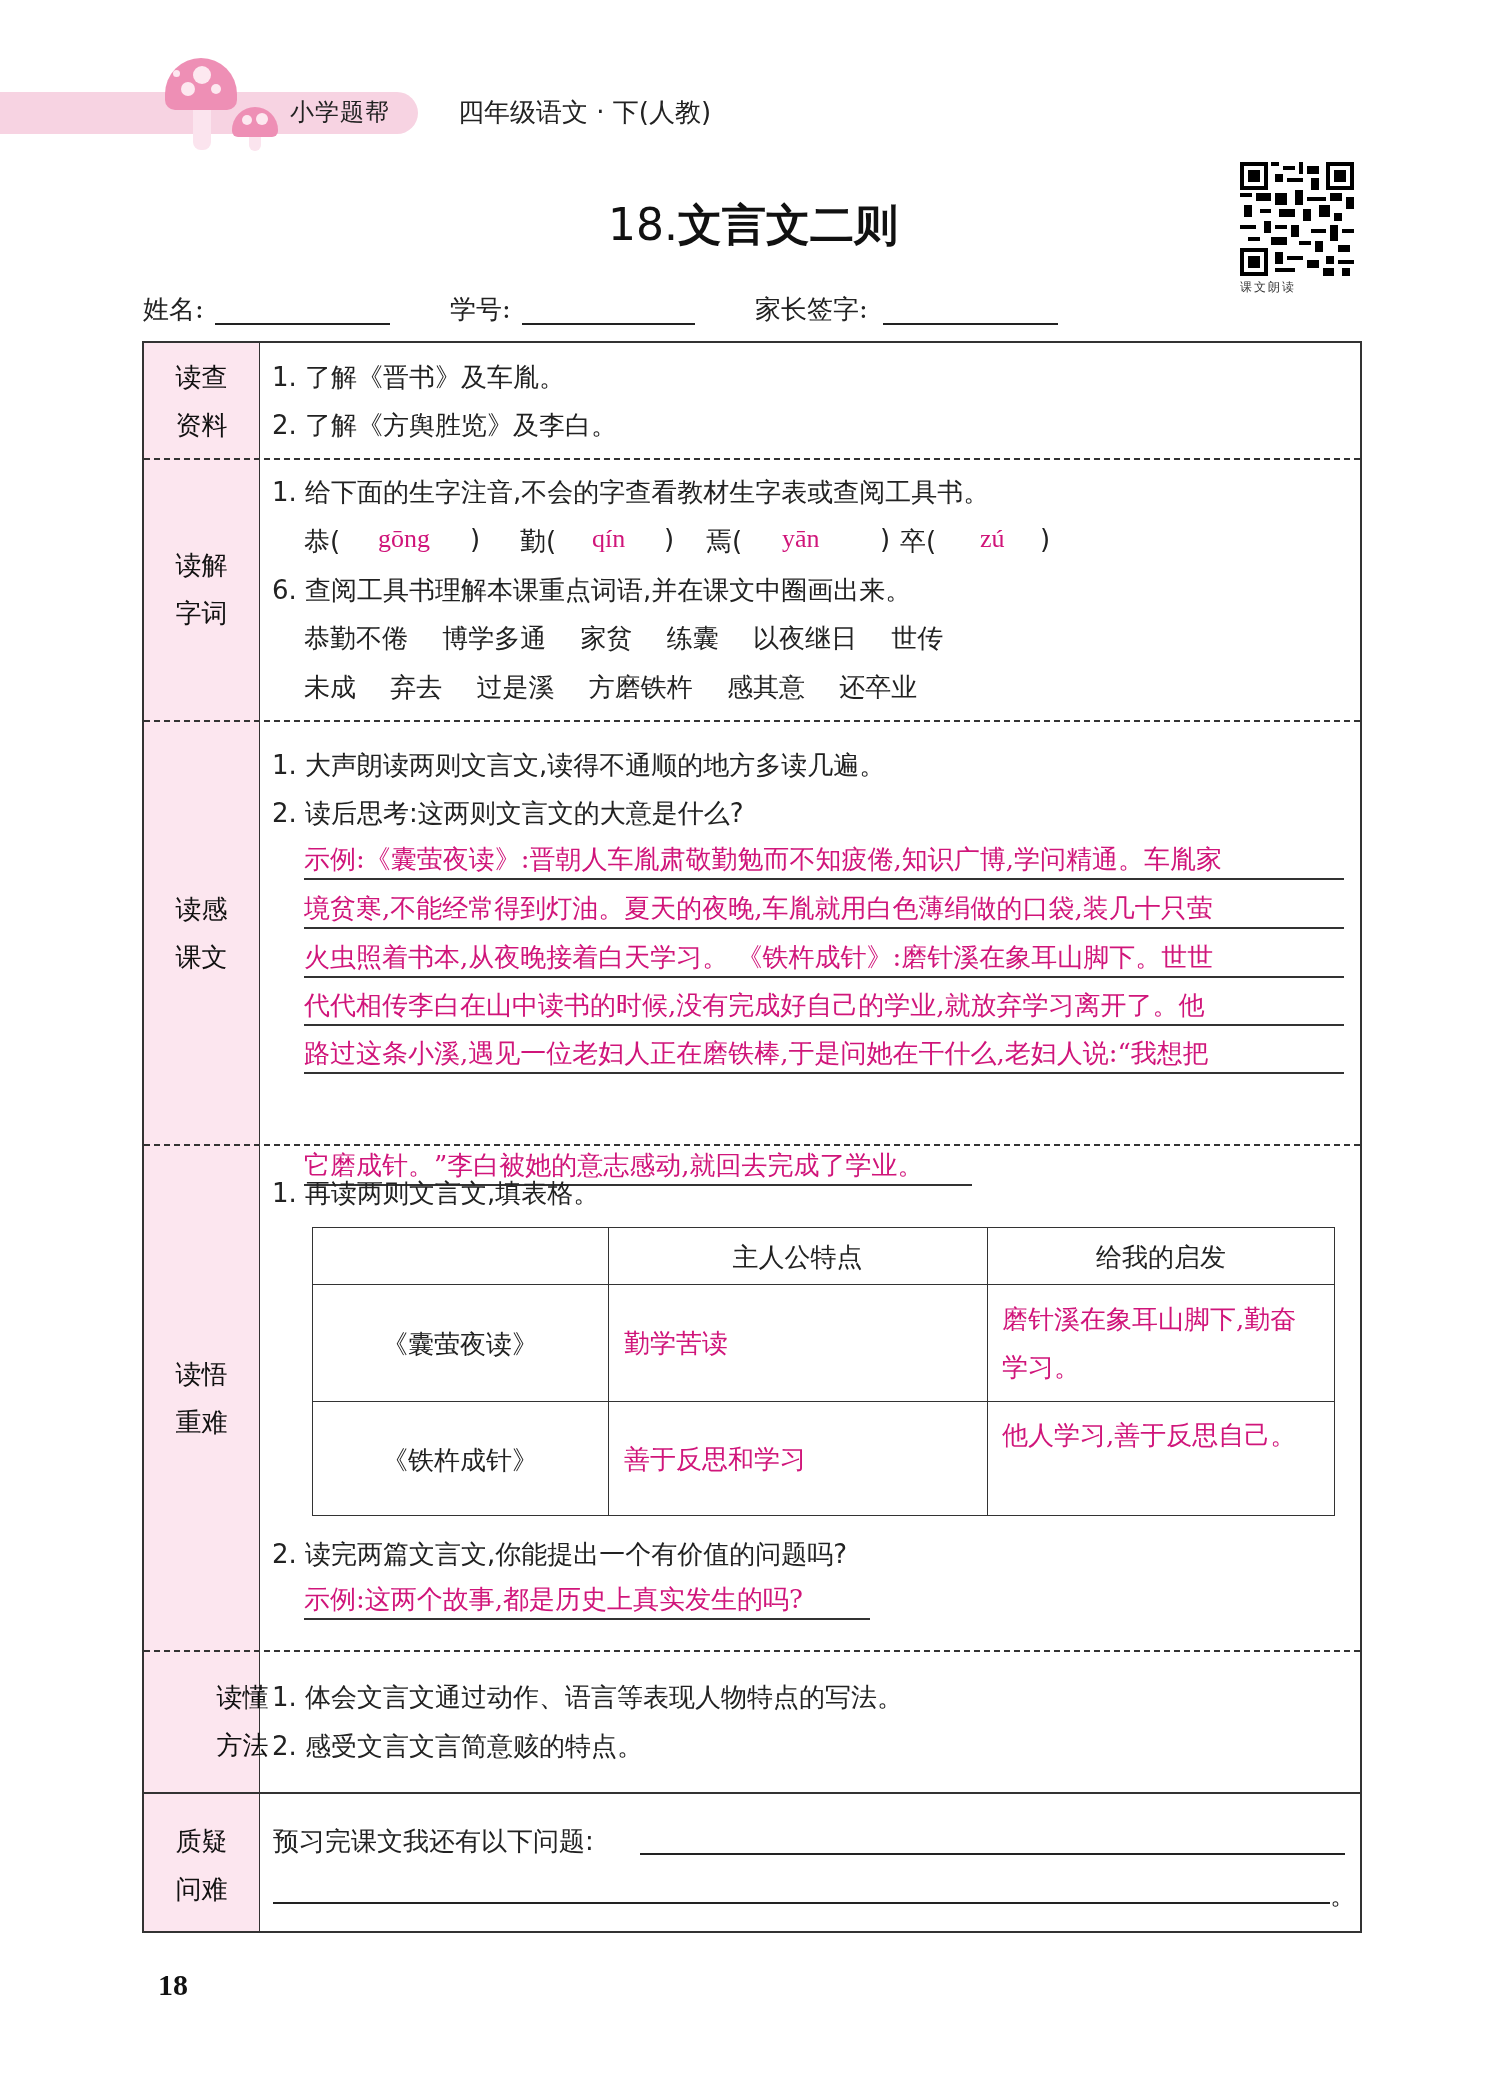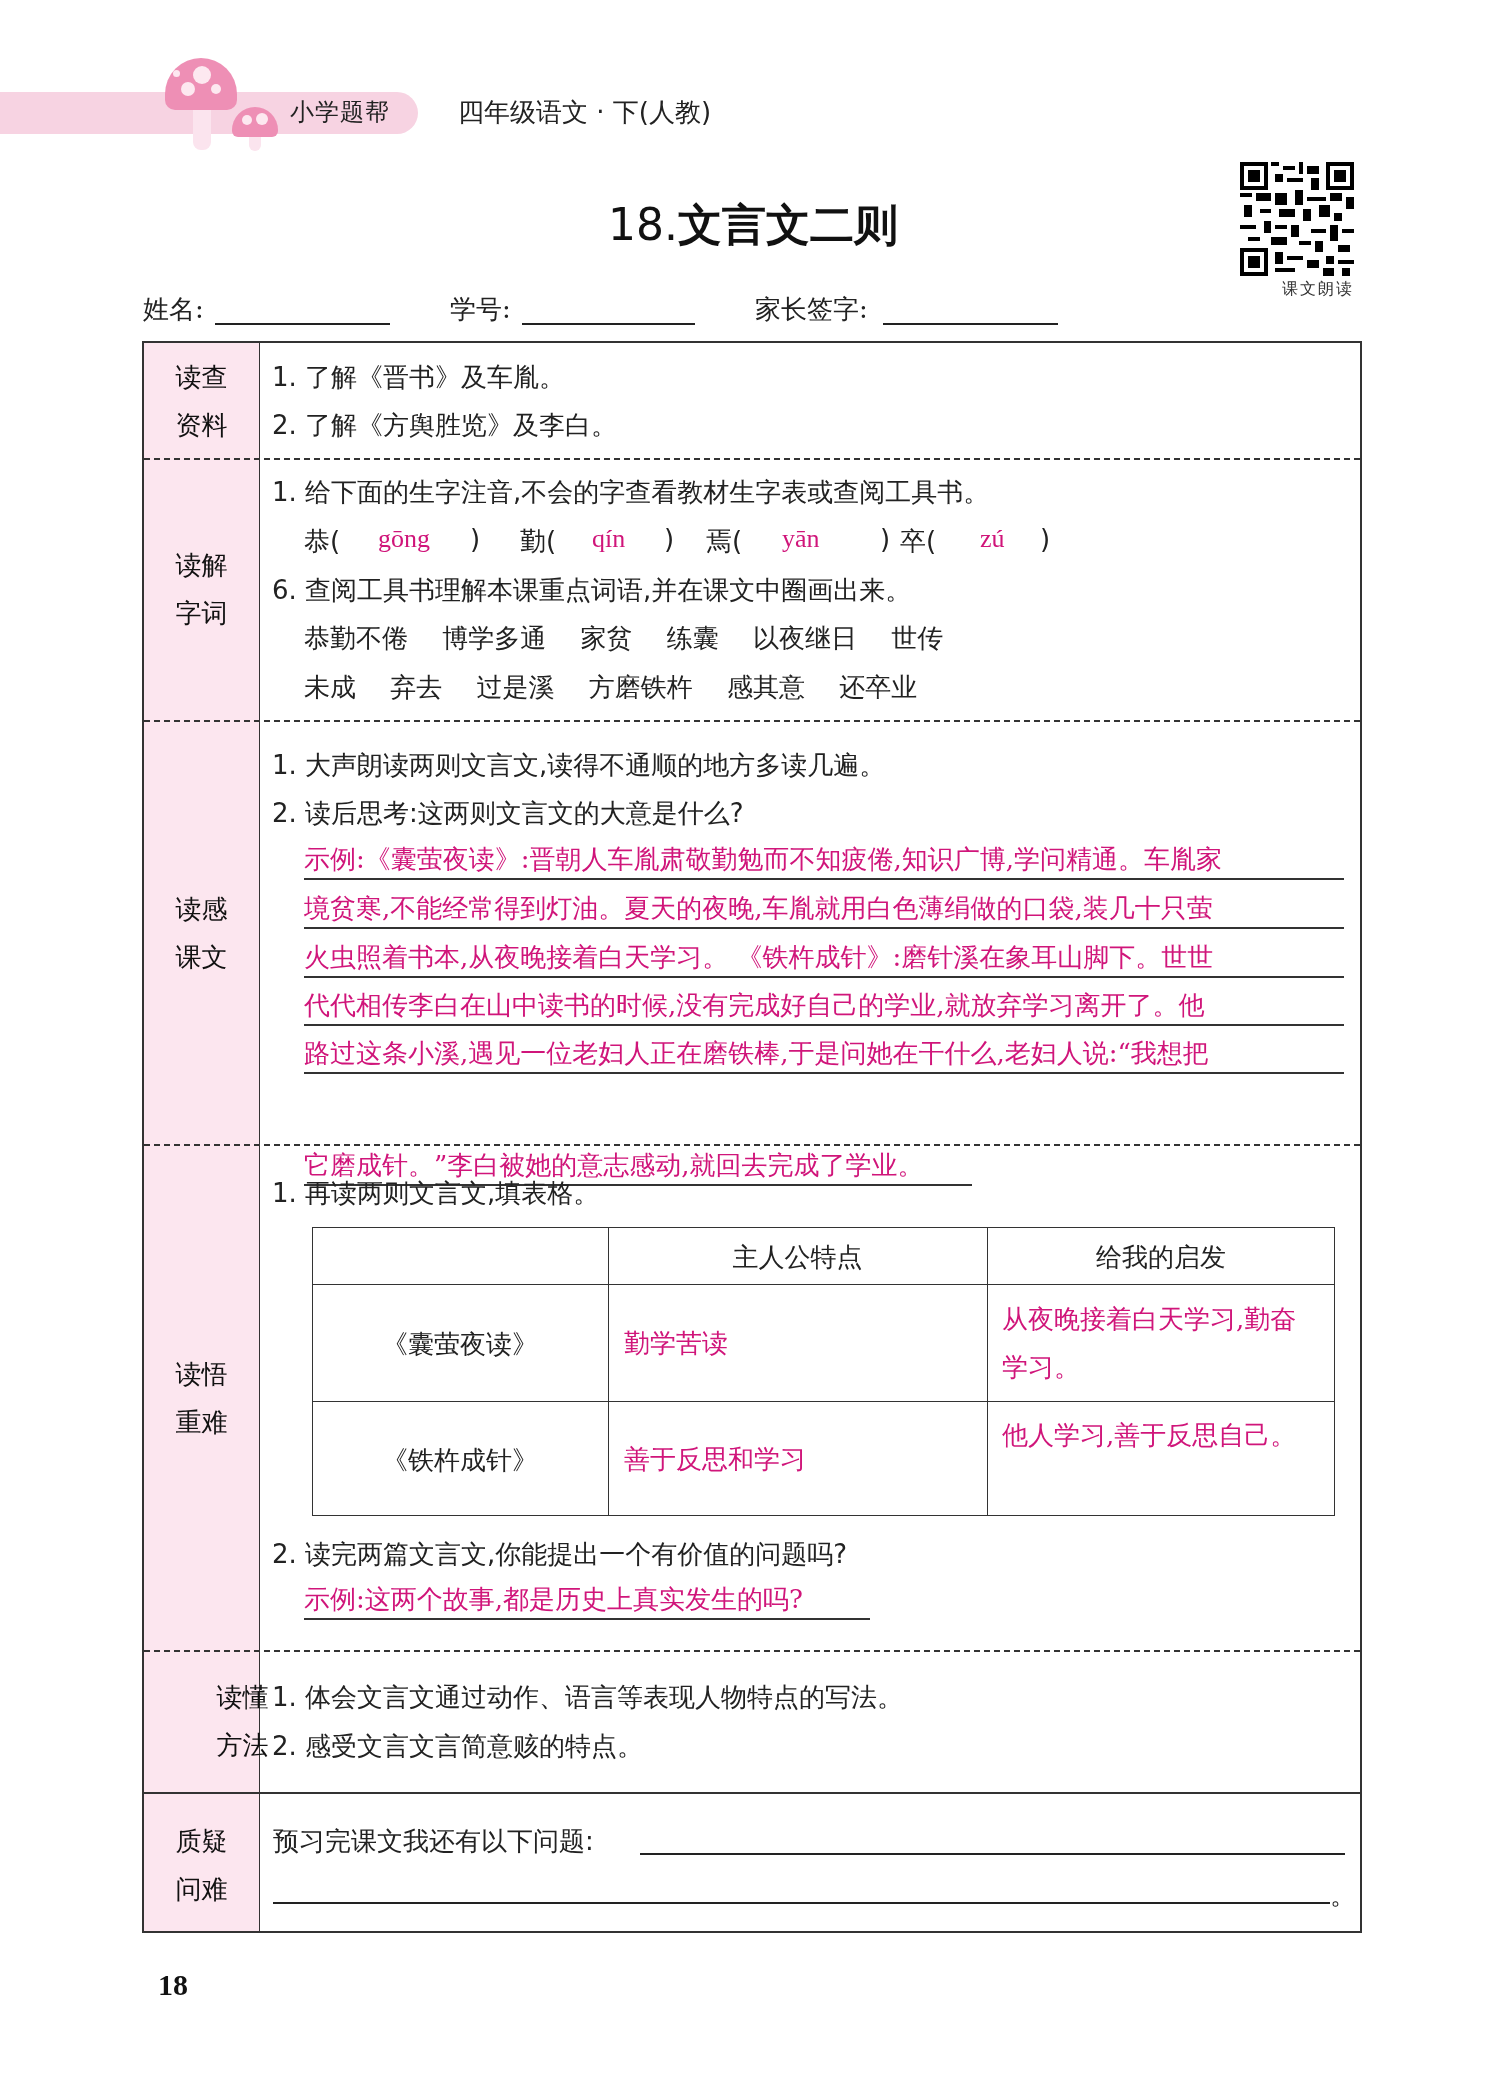--- a/index.html
+++ b/index.html
@@ -20,21 +20,21 @@
   .cap2 { left: 232px; top: 107px; width: 46px; height: 30px; background: #ee8fb5;
           border-radius: 23px 23px 6px 6px; }
   .stem2 { left: 249px; top: 133px; width: 12px; height: 18px; background: #fbe4ee; border-radius: 0 0 6px 6px; }
   .dot { position: absolute; background: #fde8f0; border-radius: 50%; }
 
   .title { left: 0; width: 1506px; top: 196px; text-align: center; font-family: "DejaVu Sans", sans-serif;
            font-size: 44px; font-weight: bold; color: #111; }
   .title .num { font-weight: normal; }
 
   .qr { left: 1240px; top: 162px; width: 114px; height: 114px; background: #fff; }
-  .qr-label { left: 1240px; top: 279px; width: 114px; text-align: right; font-size: 16px; color: #333; letter-spacing: 2px; }
+  .qr-label { left: 1240px; top: 279px; width: 114px; text-align: left; font-size: 12px; color: #333; letter-spacing: 2px; }
 
   .namerow { top: 292px; font-size: 26px; color: #222; }
   .uline { border-bottom: 2px solid #222; height: 0; }
 
   
   .frame { left: 142px; top: 341px; width: 1220px; height: 1592px; border: 2px solid #333; box-sizing: border-box; }
   .leftcol { left: 144px; top: 343px; width: 115px; height: 1588px; background: #fce6ef; border-right: 1.5px solid #333; }
   .divider-dash { left: 144px; width: 1216px; height: 0; border-top: 2px dashed #333; }
   .divider-solid { left: 144px; width: 1216px; height: 0; border-top: 2px solid #333; }
   .sec-label { left: 144px; width: 115px; text-align: center; font-family: "DejaVu Sans", sans-serif;
@@ -222,21 +222,21 @@
 <div class="abs ivl" style="left:987px;"></div>
 <div class="abs ihl" style="top:1284px;"></div>
 <div class="abs ihl" style="top:1401px;"></div>
 
 <div class="abs icell" style="left:608px;width:379px;top:1240px;">主人公特点</div>
 <div class="abs icell" style="left:987px;width:348px;top:1240px;">给我的启发</div>
 
 <div class="abs icell" style="left:312px;width:296px;top:1327px;">《囊萤夜读》</div>
 <div class="abs icell-pink" style="left:624px;top:1319px;">勤学苦读</div>
 <div class="abs icell-pink" style="left:1002px;top:1295px;">
-  <div>从夜晚接着白天学习,勤奋</div>
+  <div>磨针溪在象耳山脚下,勤奋</div>
   <div>学习。</div>
 </div>
 
 <div class="abs icell" style="left:312px;width:296px;top:1443px;">《铁杵成针》</div>
 <div class="abs icell-pink" style="left:624px;top:1435px;">善于反思和学习</div>
 <div class="abs icell-pink" style="left:1002px;top:1411px;">
   <div>他人学习,善于反思自己。</div>
 </div>
 
 <div class="abs line" style="top:1537px;">2. 读完两篇文言文,你能提出一个有价值的问题吗?</div>

